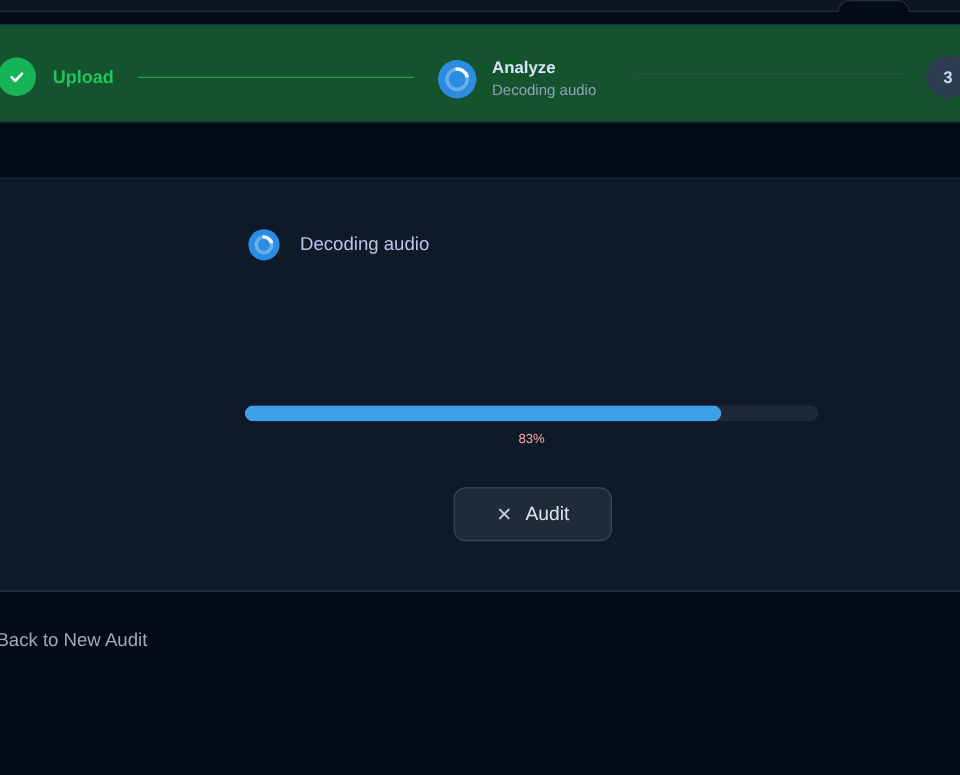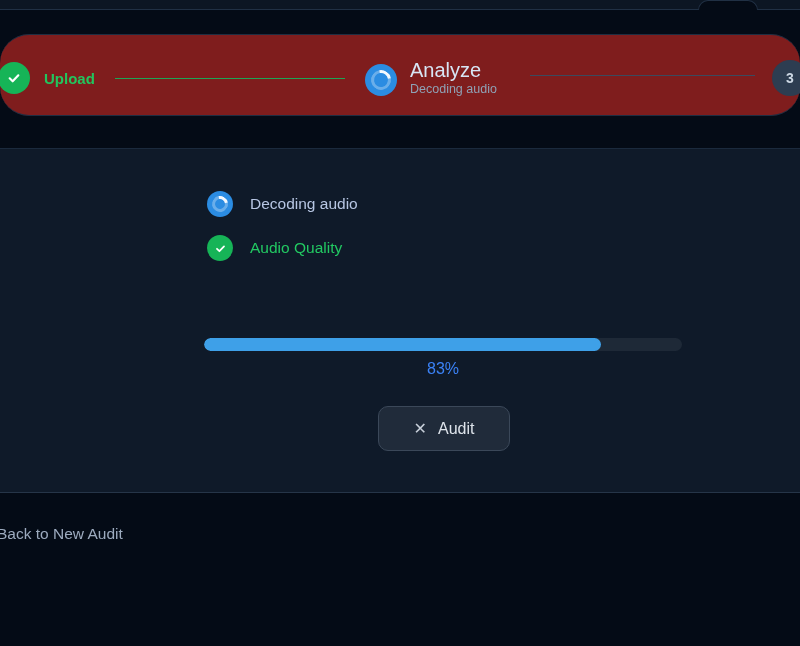--- a/index.html
+++ b/index.html
@@ -18,29 +18,29 @@
   }
   .topbar-notch {
     position:absolute; top:0; left:698px; width:58px; height:9px;
     background:#040b16;
     border:1px solid #203044; border-bottom:none;
     border-radius:13px 13px 0 0;
   }
 
   
   .stepper {
-    position:absolute; top:34px; left:0; width:800px; height:80px;
-    background:#7f1d1d;
-    border-top:1px solid #1f2e42; border-bottom:1px solid #1f2e42;border-radius:29px;
+    position:absolute; top:20px; left:0; width:800px; height:80px;
+    background:#14532d;
+    border-top:1px solid #1f2e42; border-bottom:1px solid #1f2e42;
   }
   .step { position:absolute; display:flex; align-items:center; }
   .step-upload { left:-2px; top:27px; gap:14px; }
   .step-analyze { left:365px; top:27px; gap:13px; }
   .step-label-green { color:#22c55e; font-weight:700; font-size:15px; }
-  .step-title { color:#d7e5f4; font-weight:400; font-size:20px; line-height:17px; }
+  .step-title { color:#d7e5f4; font-weight:700; font-size:14px; line-height:17px; }
   .step-sub { color:#8fa2b6; font-size:12.5px; line-height:15px; margin-top:3px; }
 
   .connector-green {
     position:absolute; left:115px; top:43px; width:230px; height:1px;
     background:#1da556;
   }
   .connector-gray {
     position:absolute; left:530px; top:40px; width:225px; height:1px;
     background:#3a4a5e;
   }
@@ -90,21 +90,21 @@
 
   .progress-track {
     position:absolute; left:0; top:189px; width:478px; height:13px;
     border-radius:7px; background:#1e2937; overflow:hidden;
   }
   .progress-fill {
     height:100%; border-radius:7px; background:#3ea0e8; width:0;
   }
   .progress-text {
     position:absolute; left:0; top:211px; width:478px;
-    text-align:center; font-size:16px; color:#3b82f6;
+    text-align:center; font-size:11px; color:#fca5a5;
   }
 
   .cancel-btn {
     position:absolute; left:174px; top:257px;
     width:132px; height:45px; box-sizing:border-box;
     background:#202b3a; border:1px solid #3b4859; border-radius:10px;
     color:#dde3ea; font-size:16px; font-family:"Liberation Sans", sans-serif;
     display:flex; align-items:center; justify-content:center; gap:11px;
     cursor:pointer;
   }
@@ -150,28 +150,20 @@
 </div>
 
 <div class="card">
   <div class="card-content">
 
     <div class="tasks">
       <div class="task">
         <div class="circle-spinner"></div>
         <span class="task-label active">Decoding audio</span>
       </div>
-      <div class="task">
-        <div class="circle-check">
-          <svg viewBox="0 0 24 24">
-              <path d="M5.5 12.5l4.5 4.5 8.5-9" stroke="#ffffff" stroke-width="3.2" fill="none" stroke-linecap="round" stroke-linejoin="round"></path>
-            </svg>
-        </div>
-        <span class="task-label done">Audio Quality</span>
-      </div>
     </div>
 
     <div class="progress-track">
       <div class="progress-fill" style="width: 83%;"></div>
     </div>
     <div class="progress-text">83%</div>
 
     <button class="cancel-btn">
       <span class="cancel-x">✕</span>
       <span>Audit</span>

